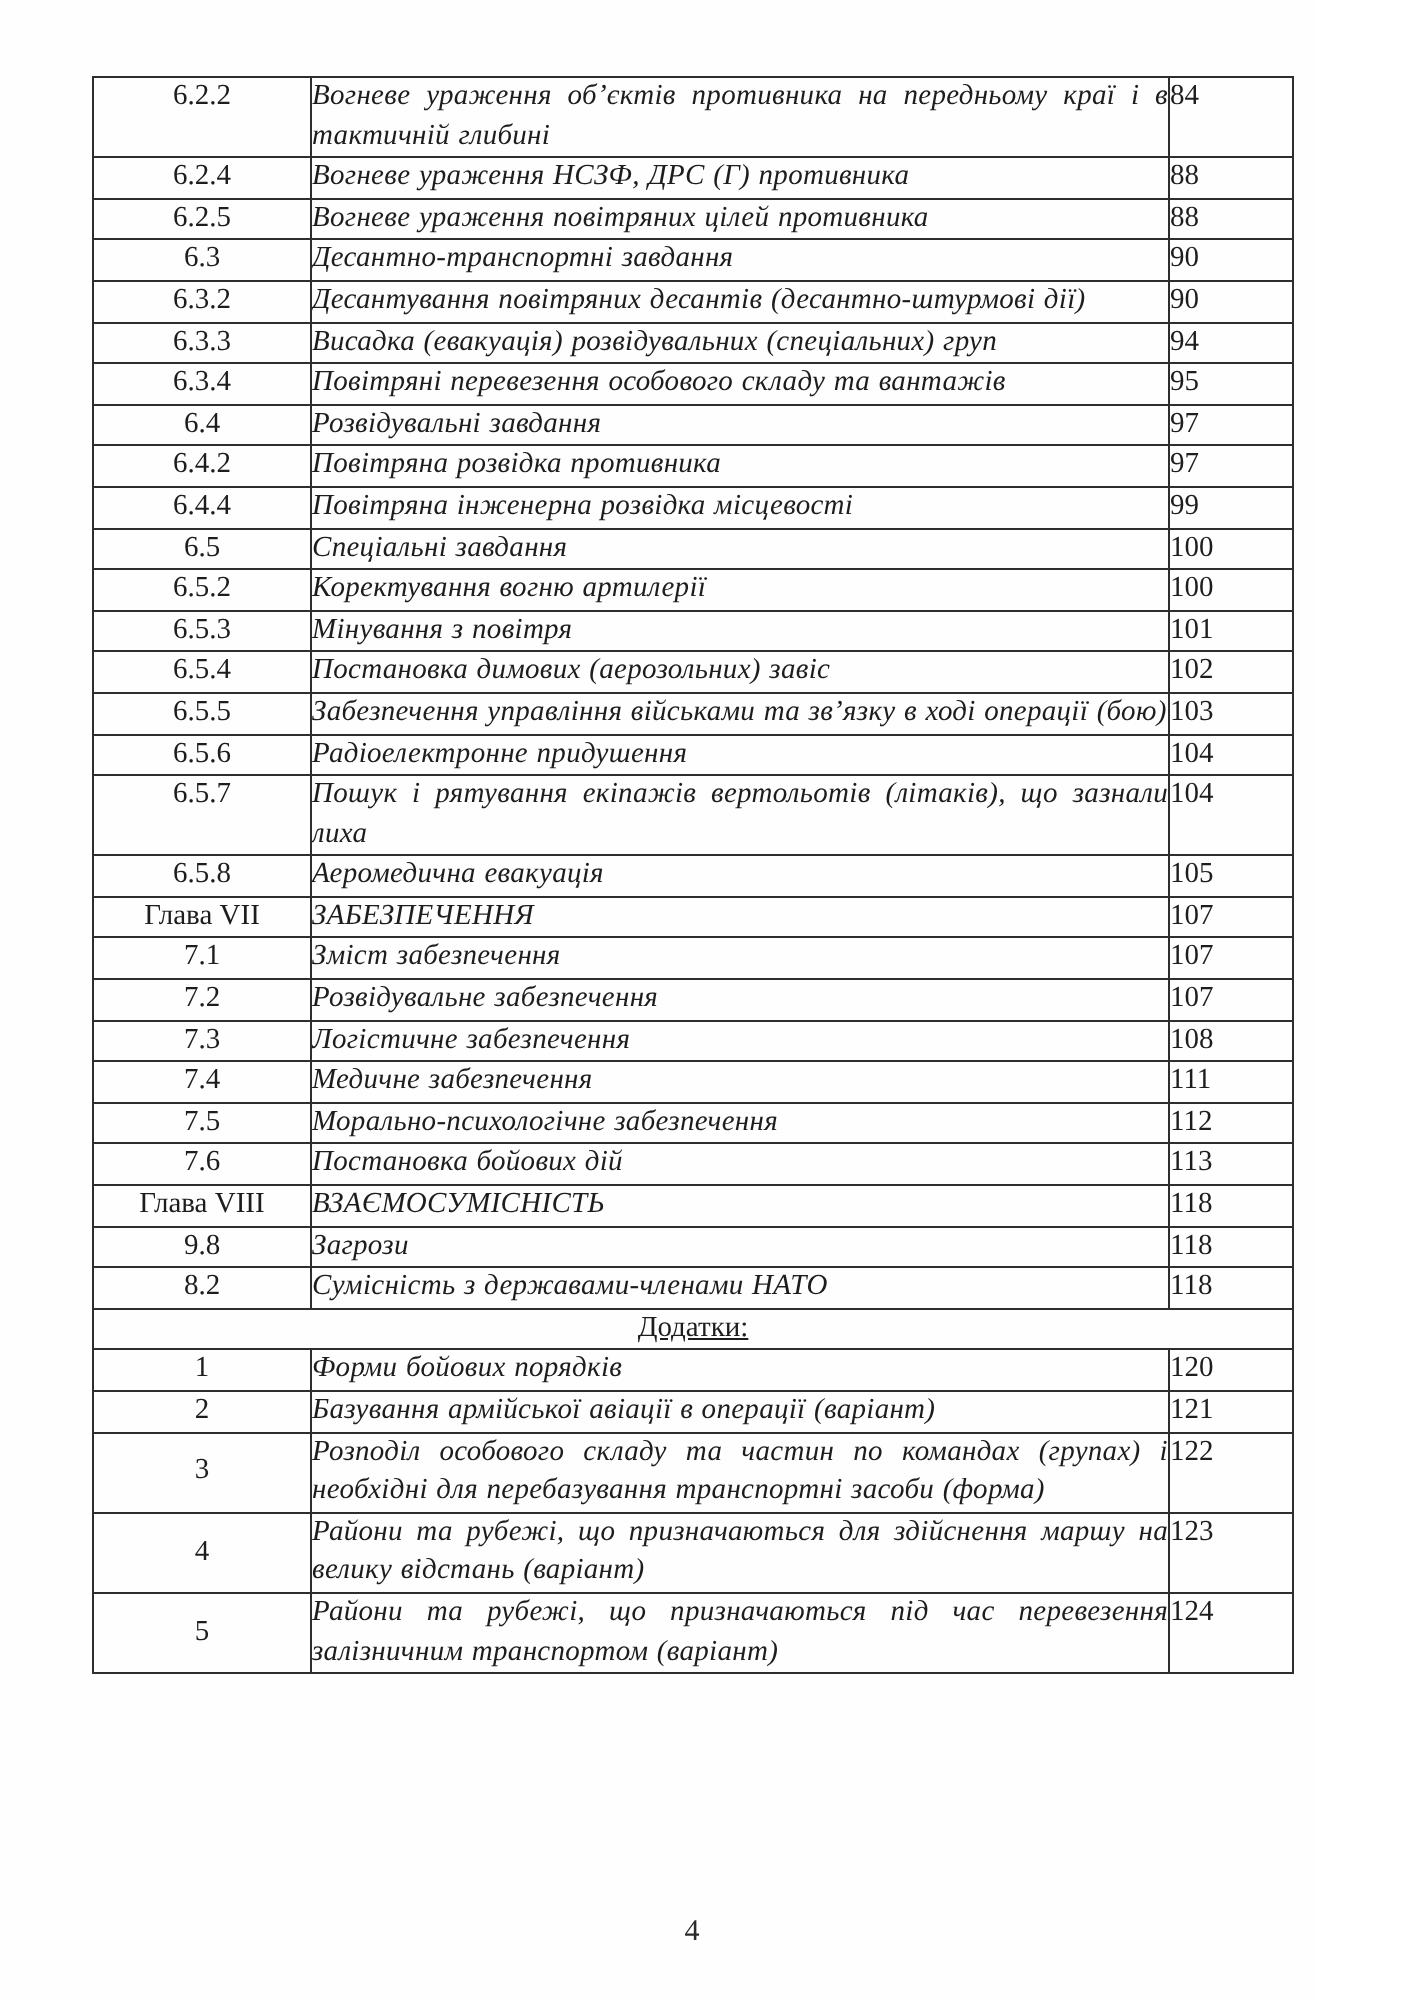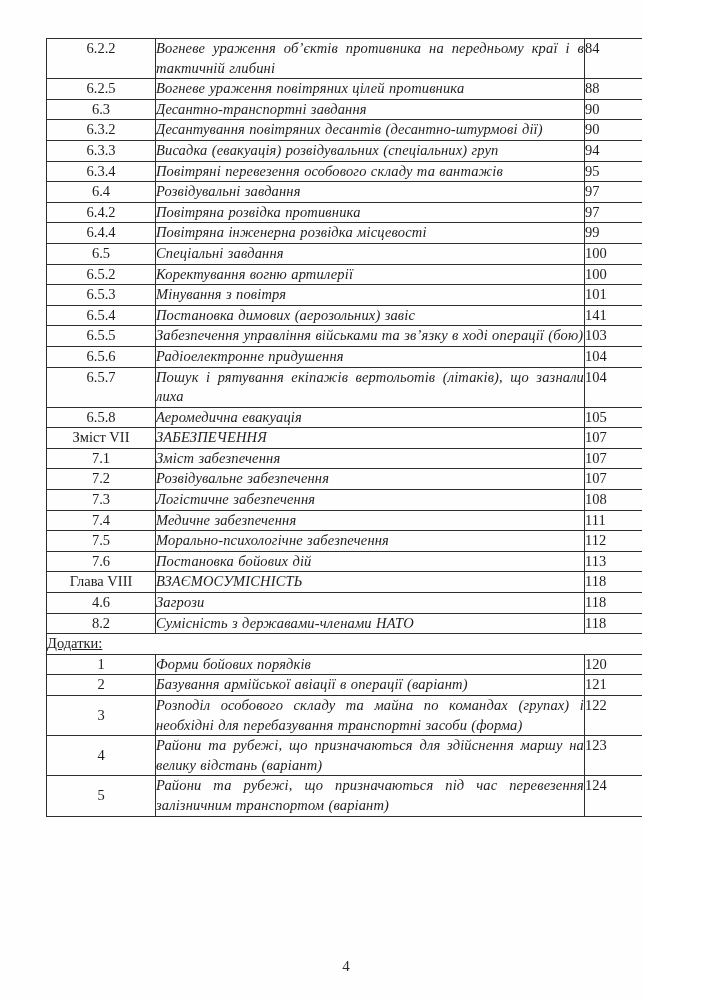--- a/index.html
+++ b/index.html
@@ -8,20 +8,21 @@
     background: #ffffff;
   }
   .sheet {
     position: relative;
     width: 642px;
     height: 1000px;
     background: #fefefe;
     overflow: hidden;
     font-family: "Liberation Serif", "DejaVu Serif", serif;
     color: #1d1d1d;
+    padding-left: 16px;
   }
   table.toc {
     position: absolute;
     left: 46px;
     top: 38px;
     width: 600px;
     border-collapse: collapse;
     table-layout: fixed;
   }
   table.toc td {
@@ -46,21 +47,21 @@
     padding: 0 5px 0 7px;
     letter-spacing: 0.15px;
     word-spacing: 0.5px;
     font-style: italic;
   }
   td.page {
     text-align: left;
     padding: 0 2px;
   }
   td.section {
-    text-align: left;
+    text-align: center;
     padding: 0 4px;
     text-decoration: underline;
   }
   .footer-pagenum {
     position: absolute;
     left: 46px;
     top: 958px;
     width: 600px;
     text-align: center;
     font-size: 15px;
@@ -78,20 +79,25 @@
       <col class="c-title">
       <col class="c-page">
     </colgroup>
     <tbody id="toc-body">
         <tr>
           <td class="num">6.2.2</td>
           <td class="title">Вогневе ураження об’єктів противника на передньому краї і в тактичній глибині</td>
           <td class="page">84</td>
         </tr>
         <tr>
+          <td class="num">6.2.4</td>
+          <td class="title">Вогневе ураження НСЗФ, ДРС (Г) противника</td>
+          <td class="page">88</td>
+        </tr>
+        <tr>
           <td class="num">6.2.5</td>
           <td class="title">Вогневе ураження повітряних цілей противника</td>
           <td class="page">88</td>
         </tr>
         <tr>
           <td class="num">6.3</td>
           <td class="title">Десантно-транспортні завдання</td>
           <td class="page">90</td>
         </tr>
         <tr>
@@ -135,21 +141,21 @@
           <td class="page">100</td>
         </tr>
         <tr>
           <td class="num">6.5.3</td>
           <td class="title">Мінування з повітря</td>
           <td class="page">101</td>
         </tr>
         <tr>
           <td class="num">6.5.4</td>
           <td class="title">Постановка димових (аерозольних) завіс</td>
-          <td class="page">141</td>
+          <td class="page">102</td>
         </tr>
         <tr>
           <td class="num">6.5.5</td>
           <td class="title">Забезпечення управління військами та зв’язку в ході операції (бою)</td>
           <td class="page">103</td>
         </tr>
         <tr>
           <td class="num">6.5.6</td>
           <td class="title">Радіоелектронне придушення</td>
           <td class="page">104</td>
@@ -158,21 +164,21 @@
           <td class="num">6.5.7</td>
           <td class="title">Пошук і рятування екіпажів вертольотів (літаків), що зазнали лиха</td>
           <td class="page">104</td>
         </tr>
         <tr>
           <td class="num">6.5.8</td>
           <td class="title">Аеромедична евакуація</td>
           <td class="page">105</td>
         </tr>
         <tr>
-          <td class="num">Зміст VII</td>
+          <td class="num">Глава VII</td>
           <td class="title">ЗАБЕЗПЕЧЕННЯ</td>
           <td class="page">107</td>
         </tr>
         <tr>
           <td class="num">7.1</td>
           <td class="title">Зміст забезпечення</td>
           <td class="page">107</td>
         </tr>
         <tr>
           <td class="num">7.2</td>
@@ -198,21 +204,21 @@
           <td class="num">7.6</td>
           <td class="title">Постановка бойових дій</td>
           <td class="page">113</td>
         </tr>
         <tr>
           <td class="num">Глава VIII</td>
           <td class="title">ВЗАЄМОСУМІСНІСТЬ</td>
           <td class="page">118</td>
         </tr>
         <tr>
-          <td class="num">4.6</td>
+          <td class="num">9.8</td>
           <td class="title">Загрози</td>
           <td class="page">118</td>
         </tr>
         <tr>
           <td class="num">8.2</td>
           <td class="title">Сумісність з державами-членами НАТО</td>
           <td class="page">118</td>
         </tr>
         <tr>
           <td colspan="3" class="section">Додатки:</td>
@@ -222,21 +228,21 @@
           <td class="title">Форми бойових порядків</td>
           <td class="page">120</td>
         </tr>
         <tr>
           <td class="num mid">2</td>
           <td class="title">Базування армійської авіації в операції (варіант)</td>
           <td class="page">121</td>
         </tr>
         <tr>
           <td class="num mid">3</td>
-          <td class="title">Розподіл особового складу та майна по командах (групах) і необхідні для перебазування транспортні засоби (форма)</td>
+          <td class="title">Розподіл особового складу та частин по командах (групах) і необхідні для перебазування транспортні засоби (форма)</td>
           <td class="page">122</td>
         </tr>
         <tr>
           <td class="num mid">4</td>
           <td class="title">Райони та рубежі, що призначаються для здійснення маршу на велику відстань (варіант)</td>
           <td class="page">123</td>
         </tr>
         <tr>
           <td class="num mid">5</td>
           <td class="title">Райони та рубежі, що призначаються під час перевезення залізничним транспортом (варіант)</td>

